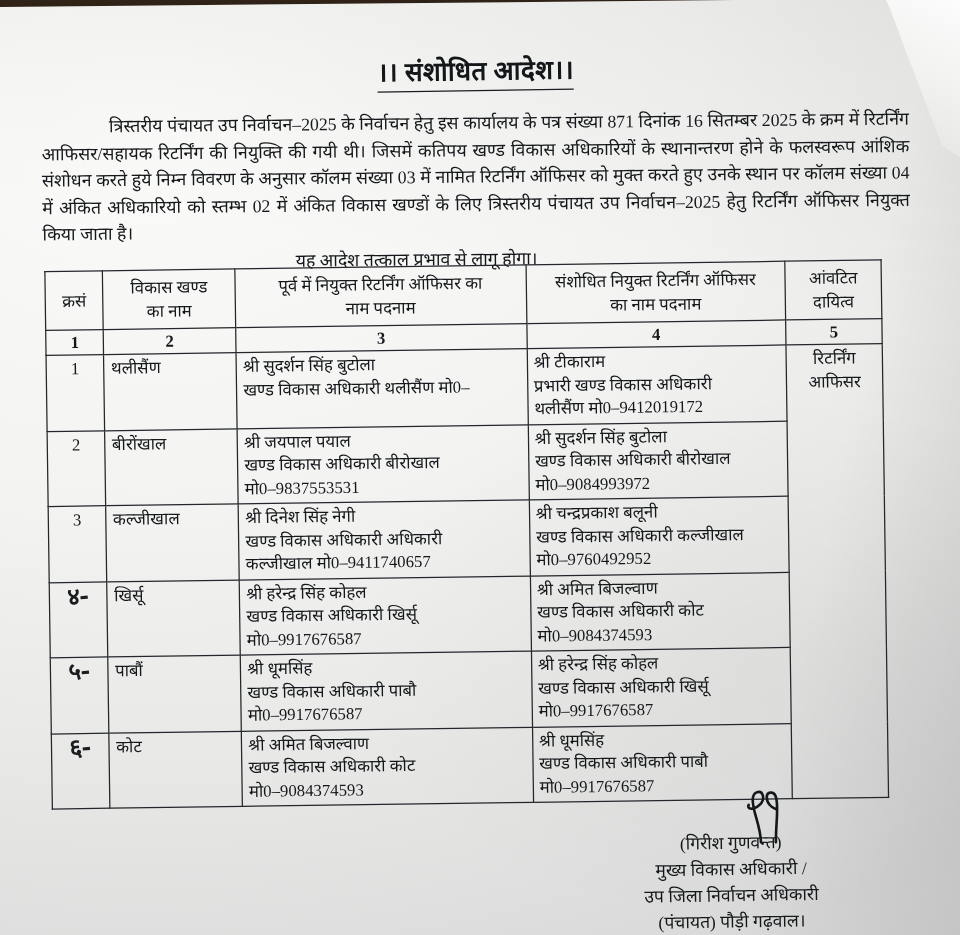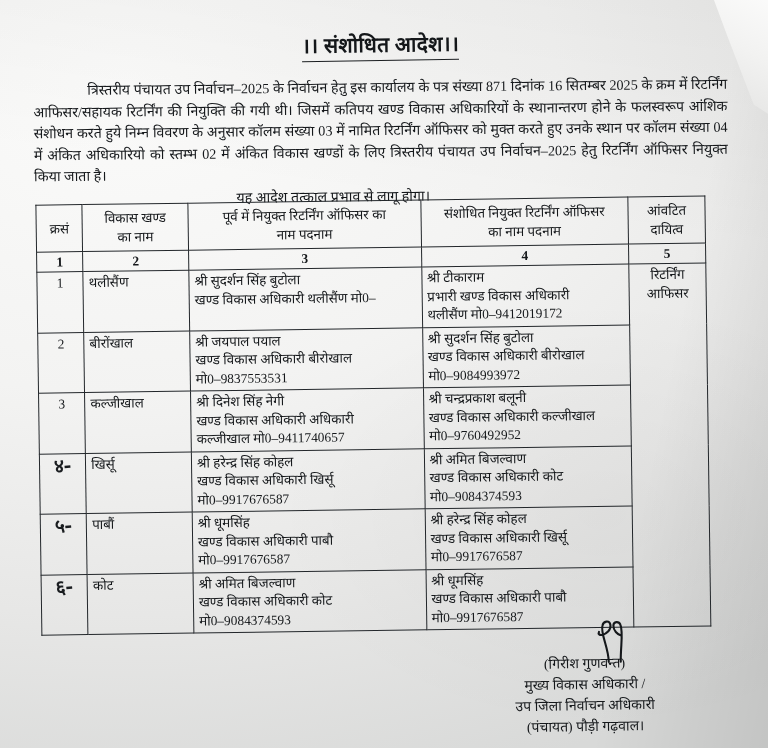--- a/index.html
+++ b/index.html
@@ -15,20 +15,21 @@
     background: #3a2a1c;
     position: relative;
   }
 
   
   #scene {
     position: absolute;
     inset: 0;
     background:
       linear-gradient(180deg, #4a3524 0%, #2e2118 40%, #1d1511 100%);
+    margin-top: 12px;
   }
   #desk-wood {
     position: absolute;
     top: 0;
     right: 0;
     width: 120px;
     height: 60px;
     background: linear-gradient(160deg, #6b4b2e 0%, #4a3320 60%, #2b1d12 100%);
   }
 

